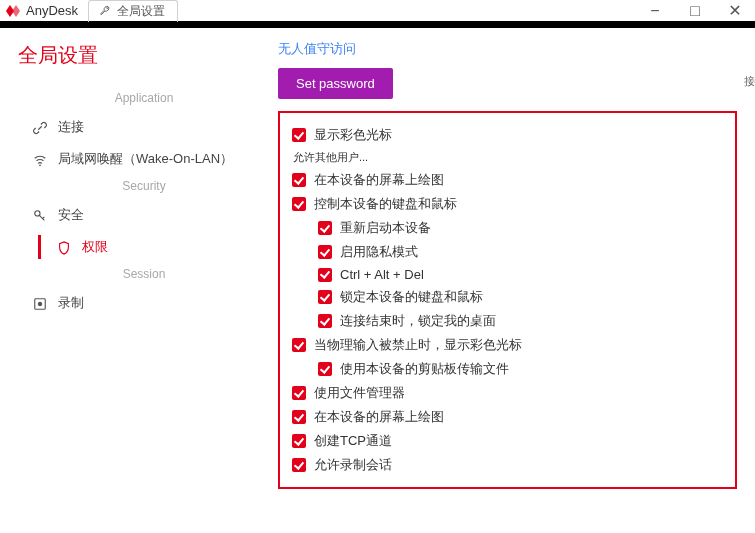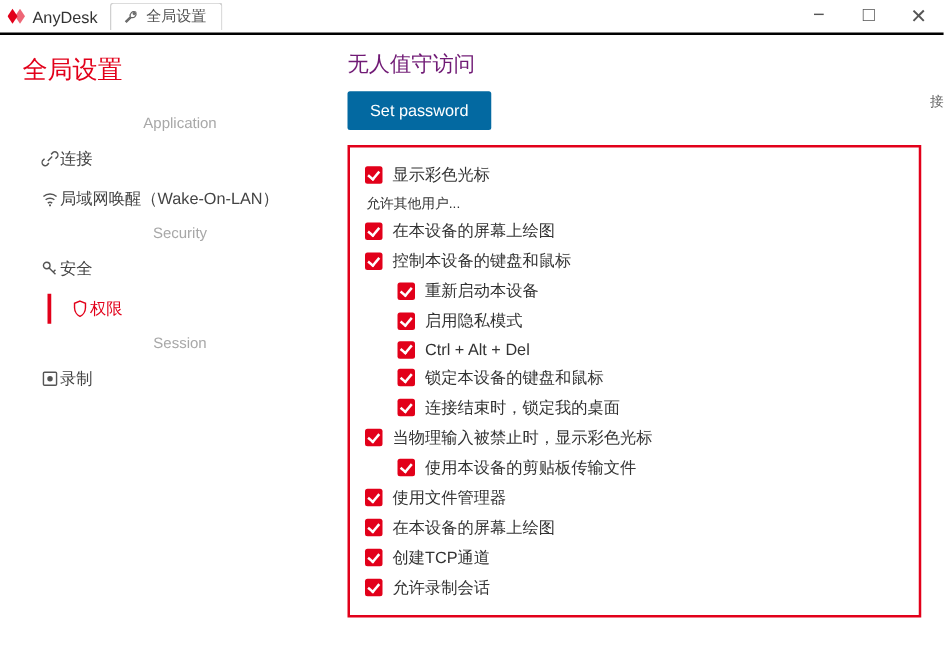--- a/index.html
+++ b/index.html
@@ -1,32 +1,32 @@
 <!DOCTYPE html>
 <html><head>
 <meta charset="utf-8">
 <style>
 *{box-sizing:border-box;margin:0;padding:0;font-family:"Microsoft YaHei",Arial,sans-serif;}
 html,body{width:755px;height:533px;overflow:hidden;background:#fff;}
-.titlebar{height:28px;display:flex;align-items:center;border-bottom:2px solid #000000;}
+.titlebar{height:28px;display:flex;align-items:center;border-bottom:7px solid #000000;}
 .logo-blk{display:flex;align-items:center;padding:0 6px;gap:4px;}
 .tab{display:flex;align-items:center;gap:4px;padding:0 12px 0 8px;height:22px;border:1px solid #d0d0d0;border-bottom:none;border-radius:3px 3px 0 0;margin-left:4px;font-size:12px;color:#555;}
 .win-ctrls{margin-left:auto;display:flex;}
 .win-btn{width:40px;height:28px;display:flex;align-items:center;justify-content:center;color:#555;}
 .body{display:flex;height:calc(100% - 28px);}
 .sidebar{width:256px;padding:14px 0 0 0;}
 .sb-title{color:#e2001a;font-size:20px;padding:0 0 18px 18px;}
 .sb-group{color:#a8a8a8;font-size:12px;padding:4px 0 6px 32px;text-align:center;}
-.sb-item{display:flex;align-items:center;padding:7px 0 7px 32px;font-size:13px;color:#444;cursor:pointer;}
+.sb-item{display:flex;align-items:flex-end;gap:10px;padding:7px 0 7px 32px;font-size:13px;color:#444;cursor:pointer;}
 .sb-item.active{color:#e2001a;position:relative;margin-left:24px;}
 .sb-item.active::before{content:"";position:absolute;left:14px;top:4px;bottom:4px;width:3px;background:#e2001a;}
 .ic{width:16px;height:16px;display:inline-flex;align-items:center;justify-content:center;}
 .main{flex:1;padding:12px 18px 0 22px;overflow:auto;position:relative;}
-.sec-title{font-size:17px;color:#701a75;margin-bottom:10px;}
-.btn-primary{background:#0369a1;color:#fff;border:none;padding:8px 18px;font-size:13px;border-radius:2px;cursor:pointer;}
+.sec-title{font-size:13px;color:#3b82f6;margin-bottom:10px;}
+.btn-primary{background:#a21caf;color:#fff;border:none;padding:8px 18px;font-size:13px;border-radius:2px;cursor:pointer;}
 .red-frame{border:2px solid #e2001a;padding:10px 6px 10px 12px;margin-top:12px;}
 .chk-row{display:flex;align-items:center;gap:8px;padding:3px 0;font-size:13px;color:#333;}
 .chk-row.sub{padding-left:26px;}
 .chk-row.label-only{font-size:11px;color:#333;}
 .cbox{width:14px;height:14px;border-radius:2px;display:inline-flex;align-items:center;justify-content:center;flex-shrink:0;}
 .cbox.on{background:#e2001a;}
 .cbox.on::after{content:"";width:4px;height:7px;border:solid #fff;border-width:0 2px 2px 0;transform:rotate(40deg);margin-top:-2px;}
 .right-edge{position:absolute;right:0;top:46px;font-size:11px;color:#666;}
 </style>
 </head>

